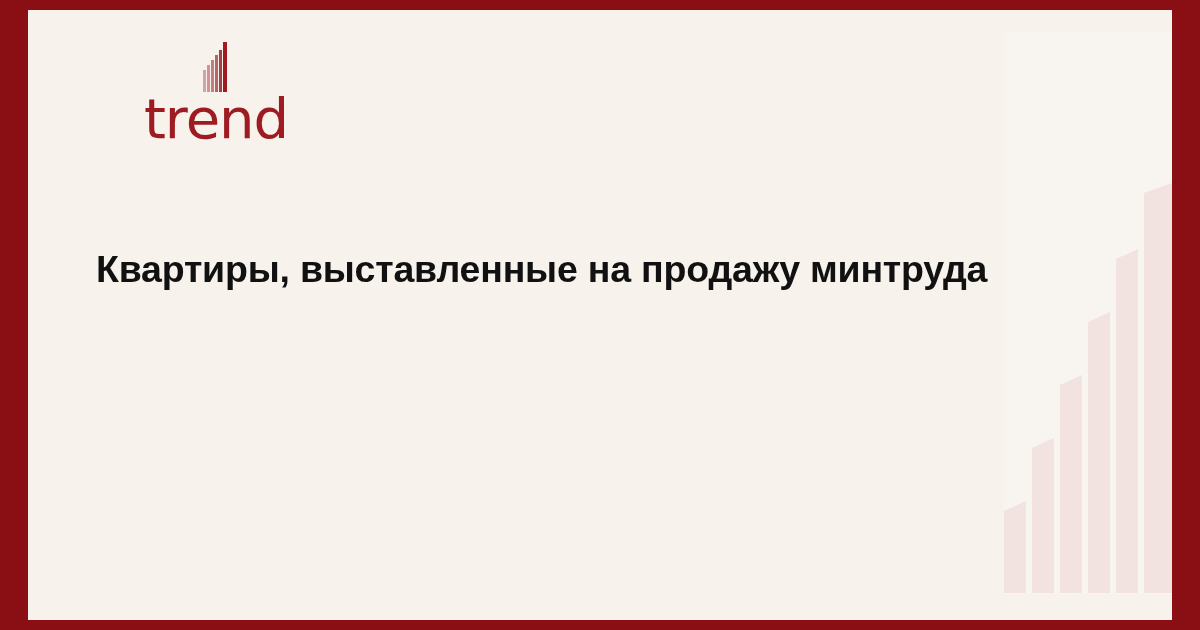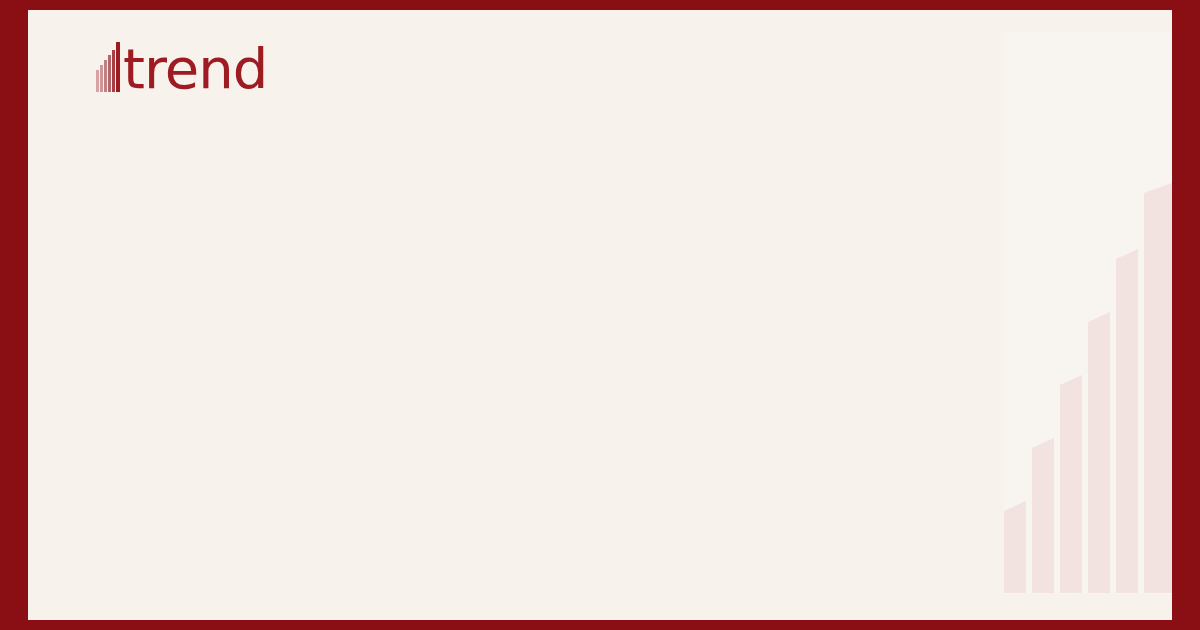--- a/index.html
+++ b/index.html
@@ -54,21 +54,22 @@
     position:absolute;
     left:68px;
     top:32px;
     width:240px;
     height:100px;
   }
   .logo-row {
     position:relative;
     height:62px;
     display:flex;
-    align-items:flex-start;
+    align-items:center;
+    flex-direction:column;
   }
   .logo-mark {
     position:relative;
     width:26px;
     height:50px;
     margin-right:1px;
     flex:0 0 auto;
   }
   .logo-mark i {
     position:absolute;
@@ -137,16 +138,17 @@
             <i style="left: 8px; width: 3px; height: 32px; background: rgb(192, 127, 130);"></i>
             <i style="left: 12px; width: 3px; height: 37px; background: rgb(179, 102, 106);"></i>
             <i style="left: 16px; width: 3px; height: 42px; background: rgb(166, 63, 68);"></i>
             <i style="left: 20px; width: 4px; height: 50px; background: rgb(158, 27, 34);"></i>
           </span>
         <span class="logo-word">trend</span>
       </div>
     </div>
 
     <h1 class="headline" id="headline" style="color: rgb(17, 17, 17);">
+        <div>Квартиры, выставленные на продажу минтруда</div>
       </h1>
 
   </div>
 </div>
 
 </body></html>

